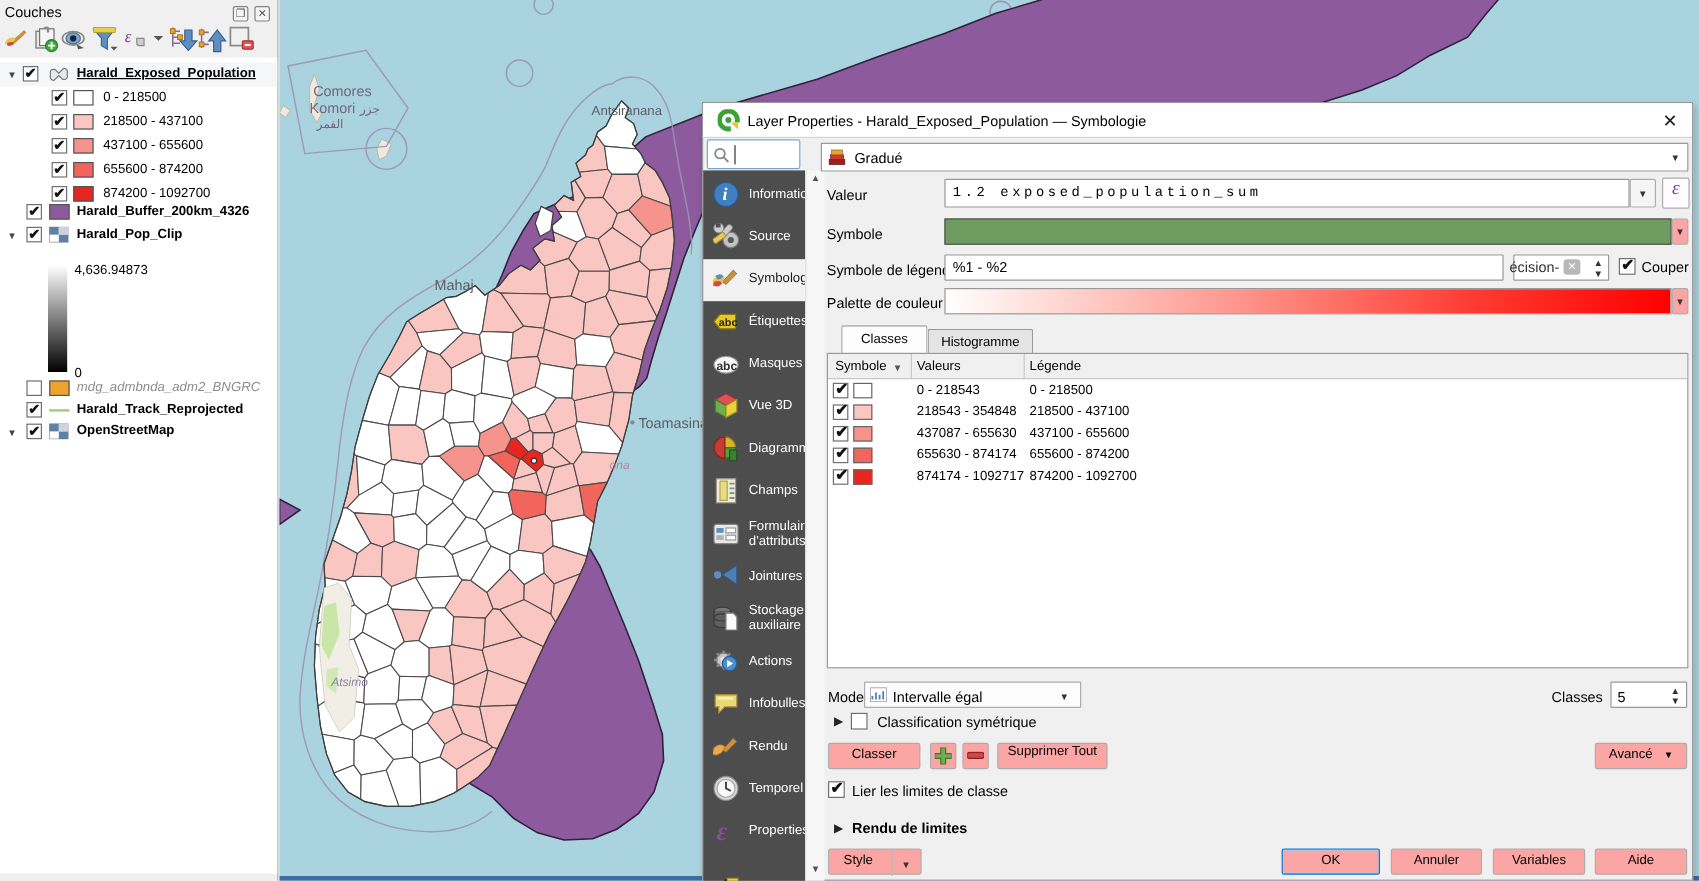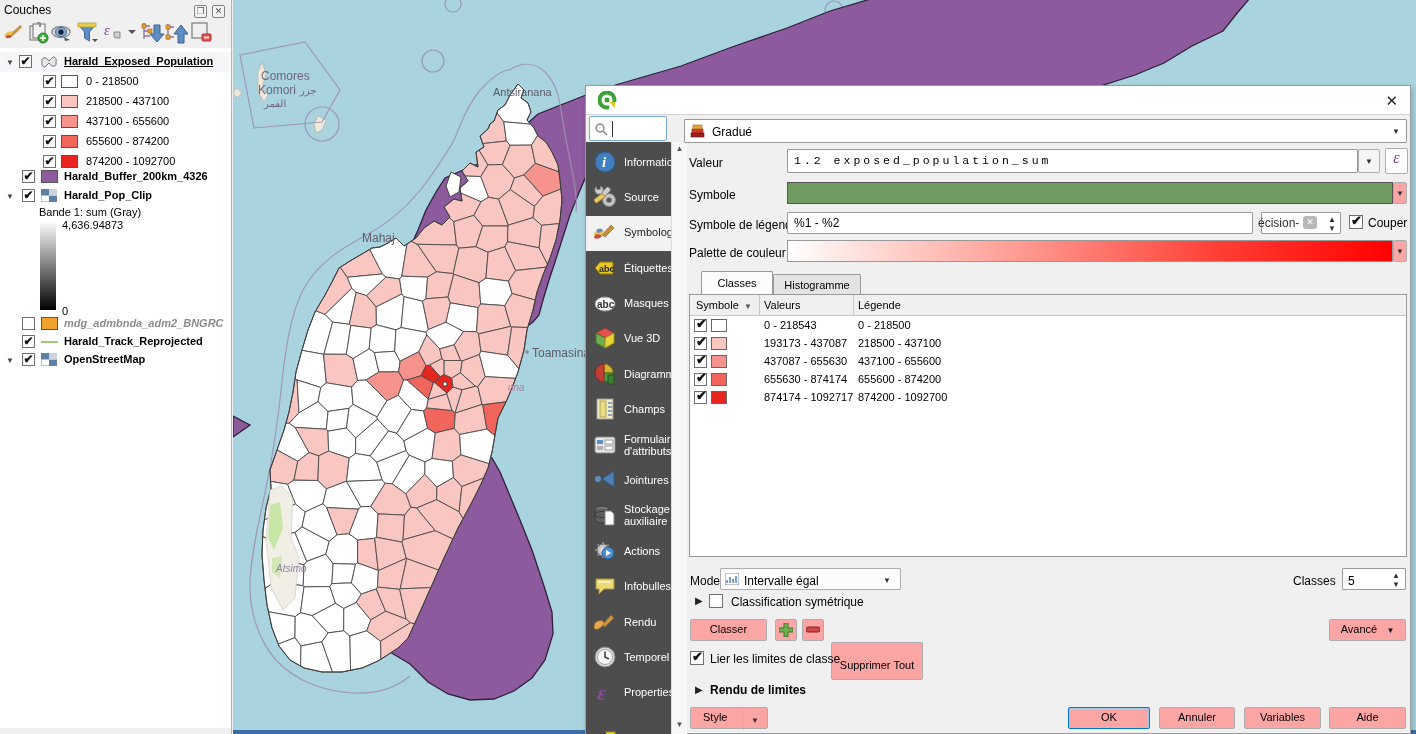--- a/index.html
+++ b/index.html
@@ -352,34 +352,31 @@
           <span class="cb" style="left:22px;top:3px"></span>
           <span class="ck" style="left:22px;top:2px">✔</span>
           <svg style="position:absolute;left:41px;top:3px" width="16" height="13">
             <rect width="16" height="13" fill="#fff" stroke="#888"></rect>
             <rect x="0" y="0" width="8" height="6.5" fill="#5e7fa6"></rect>
             <rect x="8" y="6.5" width="8" height="6.5" fill="#5e7fa6"></rect>
             <rect x="8" y="0" width="8" height="6.5" fill="#cdd4dd"></rect>
           </svg>
           <span class="lbl" style="left:64px;font-weight:bold">Harald_Pop_Clip</span>
         </div>
-<div class="trow" style="top:157px">
-          <span class="lbl" style="left:39px;top:1px">Bande 1: sum (Gray)</span>
-        </div>
 <div class="trow" style="top:171px;height:14px">
           <span class="lbl" style="left:62px;top:0px">4,636.94873</span>
         </div>
 <div style="position:absolute;left:40px;top:173px;width:16px;height:89px;background:linear-gradient(#ffffff,#000000)"></div>
 <div class="trow" style="top:256px;height:14px">
           <span class="lbl" style="left:62px;top:1px">0</span>
         </div>
 <div class="trow" style="top:266px">
           <span class="cb" style="left:22px;top:3px"></span>
           <span class="sw" style="left:41px;background:#efa22e"></span>
-          <span class="lbl" style="left:64px;font-style:italic;color:#8c8c8c;font-weight:bold">mdg_admbnda_adm2_BNGRC</span>
+          <span class="lbl" style="left:64px;font-style:italic;color:#8c8c8c;font-weight:normal">mdg_admbnda_adm2_BNGRC</span>
         </div>
 <div class="trow" style="top:284px">
           <span class="cb" style="left:22px;top:3px"></span>
           <span class="ck" style="left:22px;top:2px">✔</span>
           <span style="position:absolute;left:41px;top:9px;width:17px;height:2px;background:#9ccb7e"></span>
           <span class="lbl" style="left:64px;font-weight:bold">Harald_Track_Reprojected</span>
         </div>
 <div class="trow" style="top:302px">
           <span class="exp" style="left:6px">▼</span>
           <span class="cb" style="left:22px;top:3px"></span>
@@ -395,20 +392,21 @@
 </div>
     </div>
 <div id="dlg">
 <div id="dtitle">
 <svg style="position:absolute;left:12px;top:5px" width="19" height="19">
 <circle cx="9" cy="9" r="7.5" fill="none" stroke="#3aa335" stroke-width="4"></circle>
 <rect x="11" y="11" width="7" height="7" fill="#fff"></rect>
 <path d="M11,11 h6 v6 Z" fill="#e8c820"></path>
           <circle cx="9" cy="9" r="2.5" fill="#3aa335"></circle>
 </svg>
+<span class="ttl">Layer Properties - Harald_Exposed_Population — Symbologie</span>
 <span class="dclose">✕</span>
       </div>
 <div id="dsearch">
         <svg style="position:absolute;left:4px;top:5px" width="14" height="14">
           <circle cx="6" cy="6" r="4" fill="none" stroke="#888" stroke-width="1.5"></circle>
           <path d="M9,9 l4,4" stroke="#888" stroke-width="1.5"></path>
         </svg>
         <span style="position:absolute;left:22px;top:4px;width:1px;height:16px;background:#333"></span>
       </div>
 <div id="dside">
@@ -599,21 +597,21 @@
       <span class="lab t11" style="left:178px;top:213px">Valeurs</span>
       <span class="lab t11" style="left:272px;top:213px">Légende</span>
       <span class="cbx" style="left:108px;top:233px;width:13px;height:13px"></span>
       <span class="chk" style="left:110px;top:230px">✔</span>
       <span style="position:absolute;left:125px;top:233px;width:16px;height:13px;background:#ffffff;border:1px solid #666"></span>
       <span class="lab t11" style="left:178px;top:233px">0 - 218543</span>
       <span class="lab t11" style="left:272px;top:233px">0 - 218500</span>
       <span class="cbx" style="left:108px;top:251px;width:13px;height:13px"></span>
       <span class="chk" style="left:110px;top:248px">✔</span>
       <span style="position:absolute;left:125px;top:251px;width:16px;height:13px;background:#f9c6c2;border:1px solid #666"></span>
-      <span class="lab t11" style="left:178px;top:251px">193173 - 437087</span>
+      <span class="lab t11" style="left:178px;top:251px">218543 - 354848</span>
       <span class="lab t11" style="left:272px;top:251px">218500 - 437100</span>
       <span class="cbx" style="left:108px;top:269px;width:13px;height:13px"></span>
       <span class="chk" style="left:110px;top:266px">✔</span>
       <span style="position:absolute;left:125px;top:269px;width:16px;height:13px;background:#f5938c;border:1px solid #666"></span>
       <span class="lab t11" style="left:178px;top:269px">437087 - 655630</span>
       <span class="lab t11" style="left:272px;top:269px">437100 - 655600</span>
       <span class="cbx" style="left:108px;top:287px;width:13px;height:13px"></span>
       <span class="chk" style="left:110px;top:284px">✔</span>
       <span style="position:absolute;left:125px;top:287px;width:16px;height:13px;background:#f2655d;border:1px solid #666"></span>
       <span class="lab t11" style="left:178px;top:287px">655630 - 874174</span>
@@ -641,21 +639,21 @@
       <span class="lab" style="left:145px;top:509px;font-weight:normal">Classification symétrique</span>
       <div class="btn" style="left:104px;top:533px;width:77px;height:22px;padding-top:3px">Classer</div>
       <div class="btn" style="left:189px;top:533px;width:22px;height:22px"></div>
       <svg style="position:absolute;left:193px;top:537px" width="14" height="14">
         <path d="M5,0 h4 v5 h5 v4 h-5 v5 h-4 v-5 h-5 v-4 h5 Z" fill="#6fae4e" stroke="#3c742c"></path>
       </svg>
       <div class="btn" style="left:216px;top:533px;width:22px;height:22px"></div>
       <svg style="position:absolute;left:220px;top:540px" width="14" height="8">
         <rect x="0" y="1" width="14" height="5" rx="2" fill="#d04545" stroke="#8a2424"></rect>
       </svg>
-      <div class="btn" style="left:245px;top:556px;width:92px;height:38px;padding-top:16px">Supprimer Tout</div>
+      <div class="btn" style="left:245px;top:533px;width:92px;height:22px;padding-top:0">Supprimer Tout</div>
       <div class="btn" style="left:743px;top:533px;width:77px;height:22px;padding-top:3px">Avancé&nbsp;&nbsp;&nbsp;<span style="font-size:8px">▼</span></div>
       <span class="cbx" style="left:104px;top:565px"></span>
       <span class="chk" style="left:106px;top:563px">✔</span>
       <span class="lab" style="left:124px;top:566px;font-weight:normal">Lier les limites de classe</span>
       <span style="position:absolute;left:109px;top:598px;font-size:10px;color:#222">▶</span>
       <span class="lab" style="left:124px;top:597px;font-weight:bold">Rendu de limites</span>
       <div class="btn" style="left:104px;top:621px;width:78px;height:22px;padding-top:3px;text-align:left"><span style="padding-left:12px">Style</span><span style="position:absolute;left:52px;top:0;width:1px;height:22px;background:#bbb"></span><span class="arr" style="left:60px;top:8px">▼</span></div>
       <div class="btn" style="left:482px;top:621px;width:82px;height:22px;padding-top:3px;border:1px solid #0078d7;box-shadow:inset 0 0 0 1px #a0c8ee">OK</div>
       <div class="btn" style="left:573px;top:621px;width:76px;height:22px;padding-top:3px">Annuler</div>
       <div class="btn" style="left:658px;top:621px;width:77px;height:22px;padding-top:3px">Variables</div>

